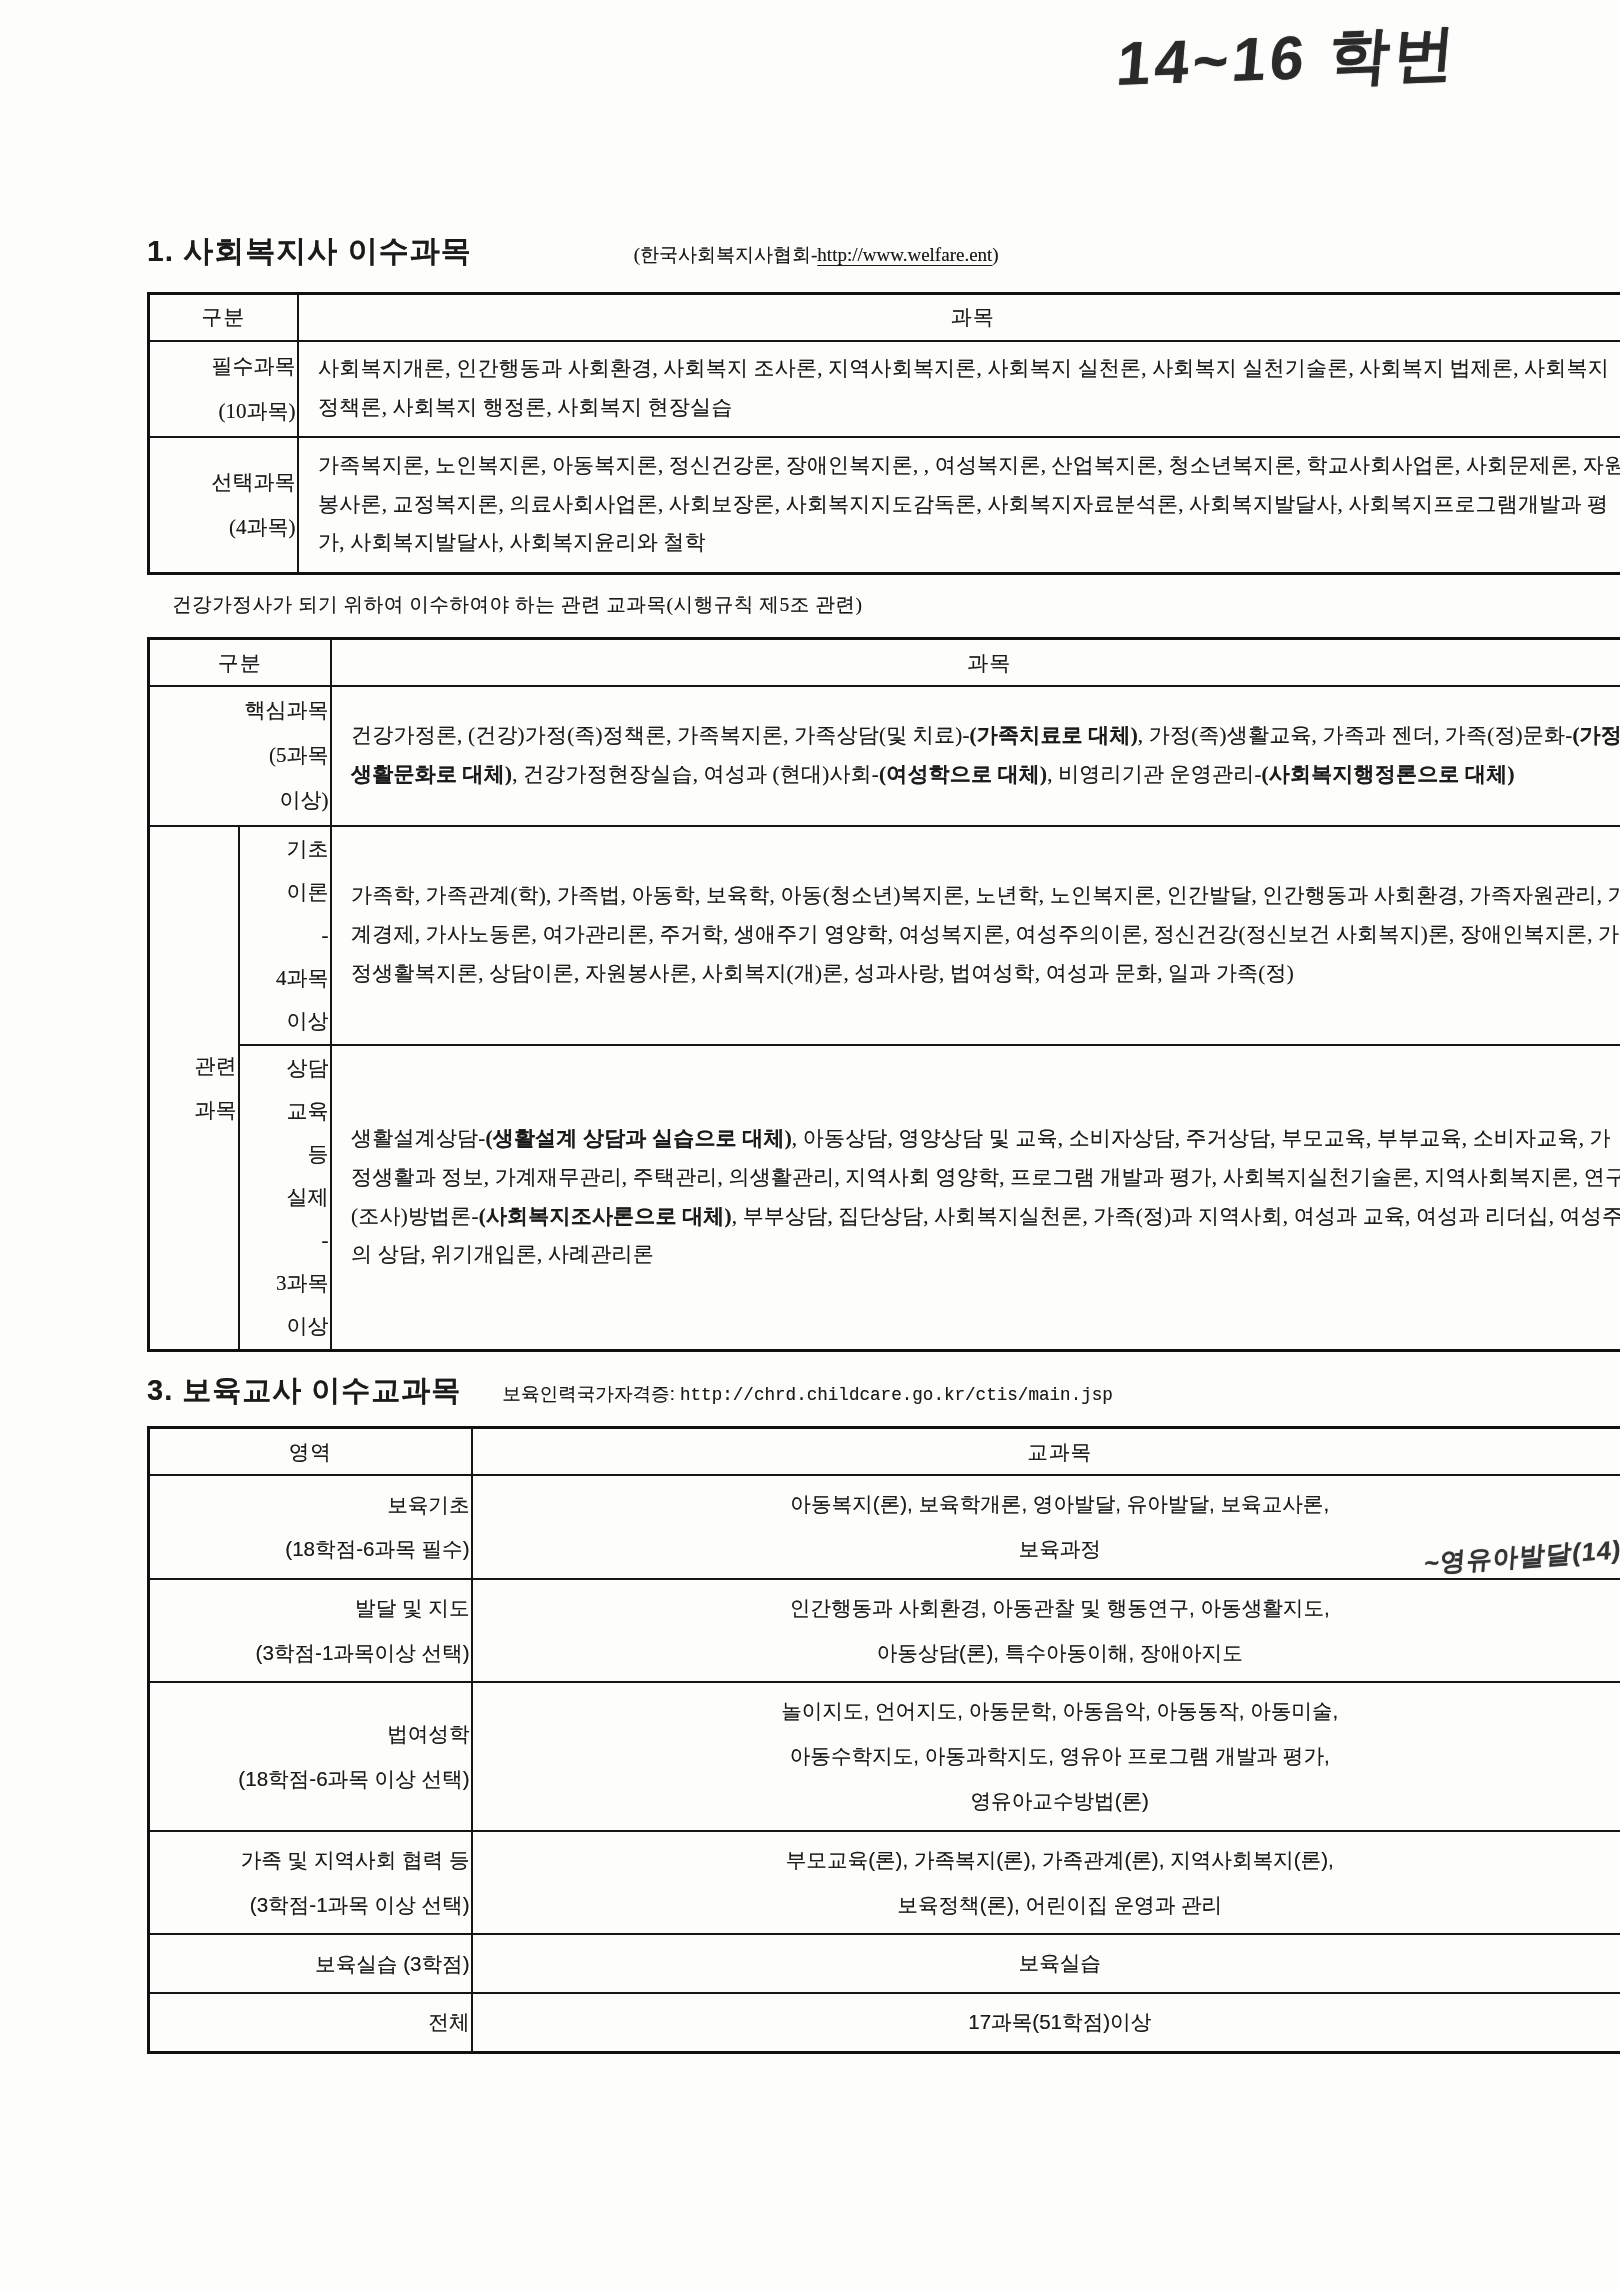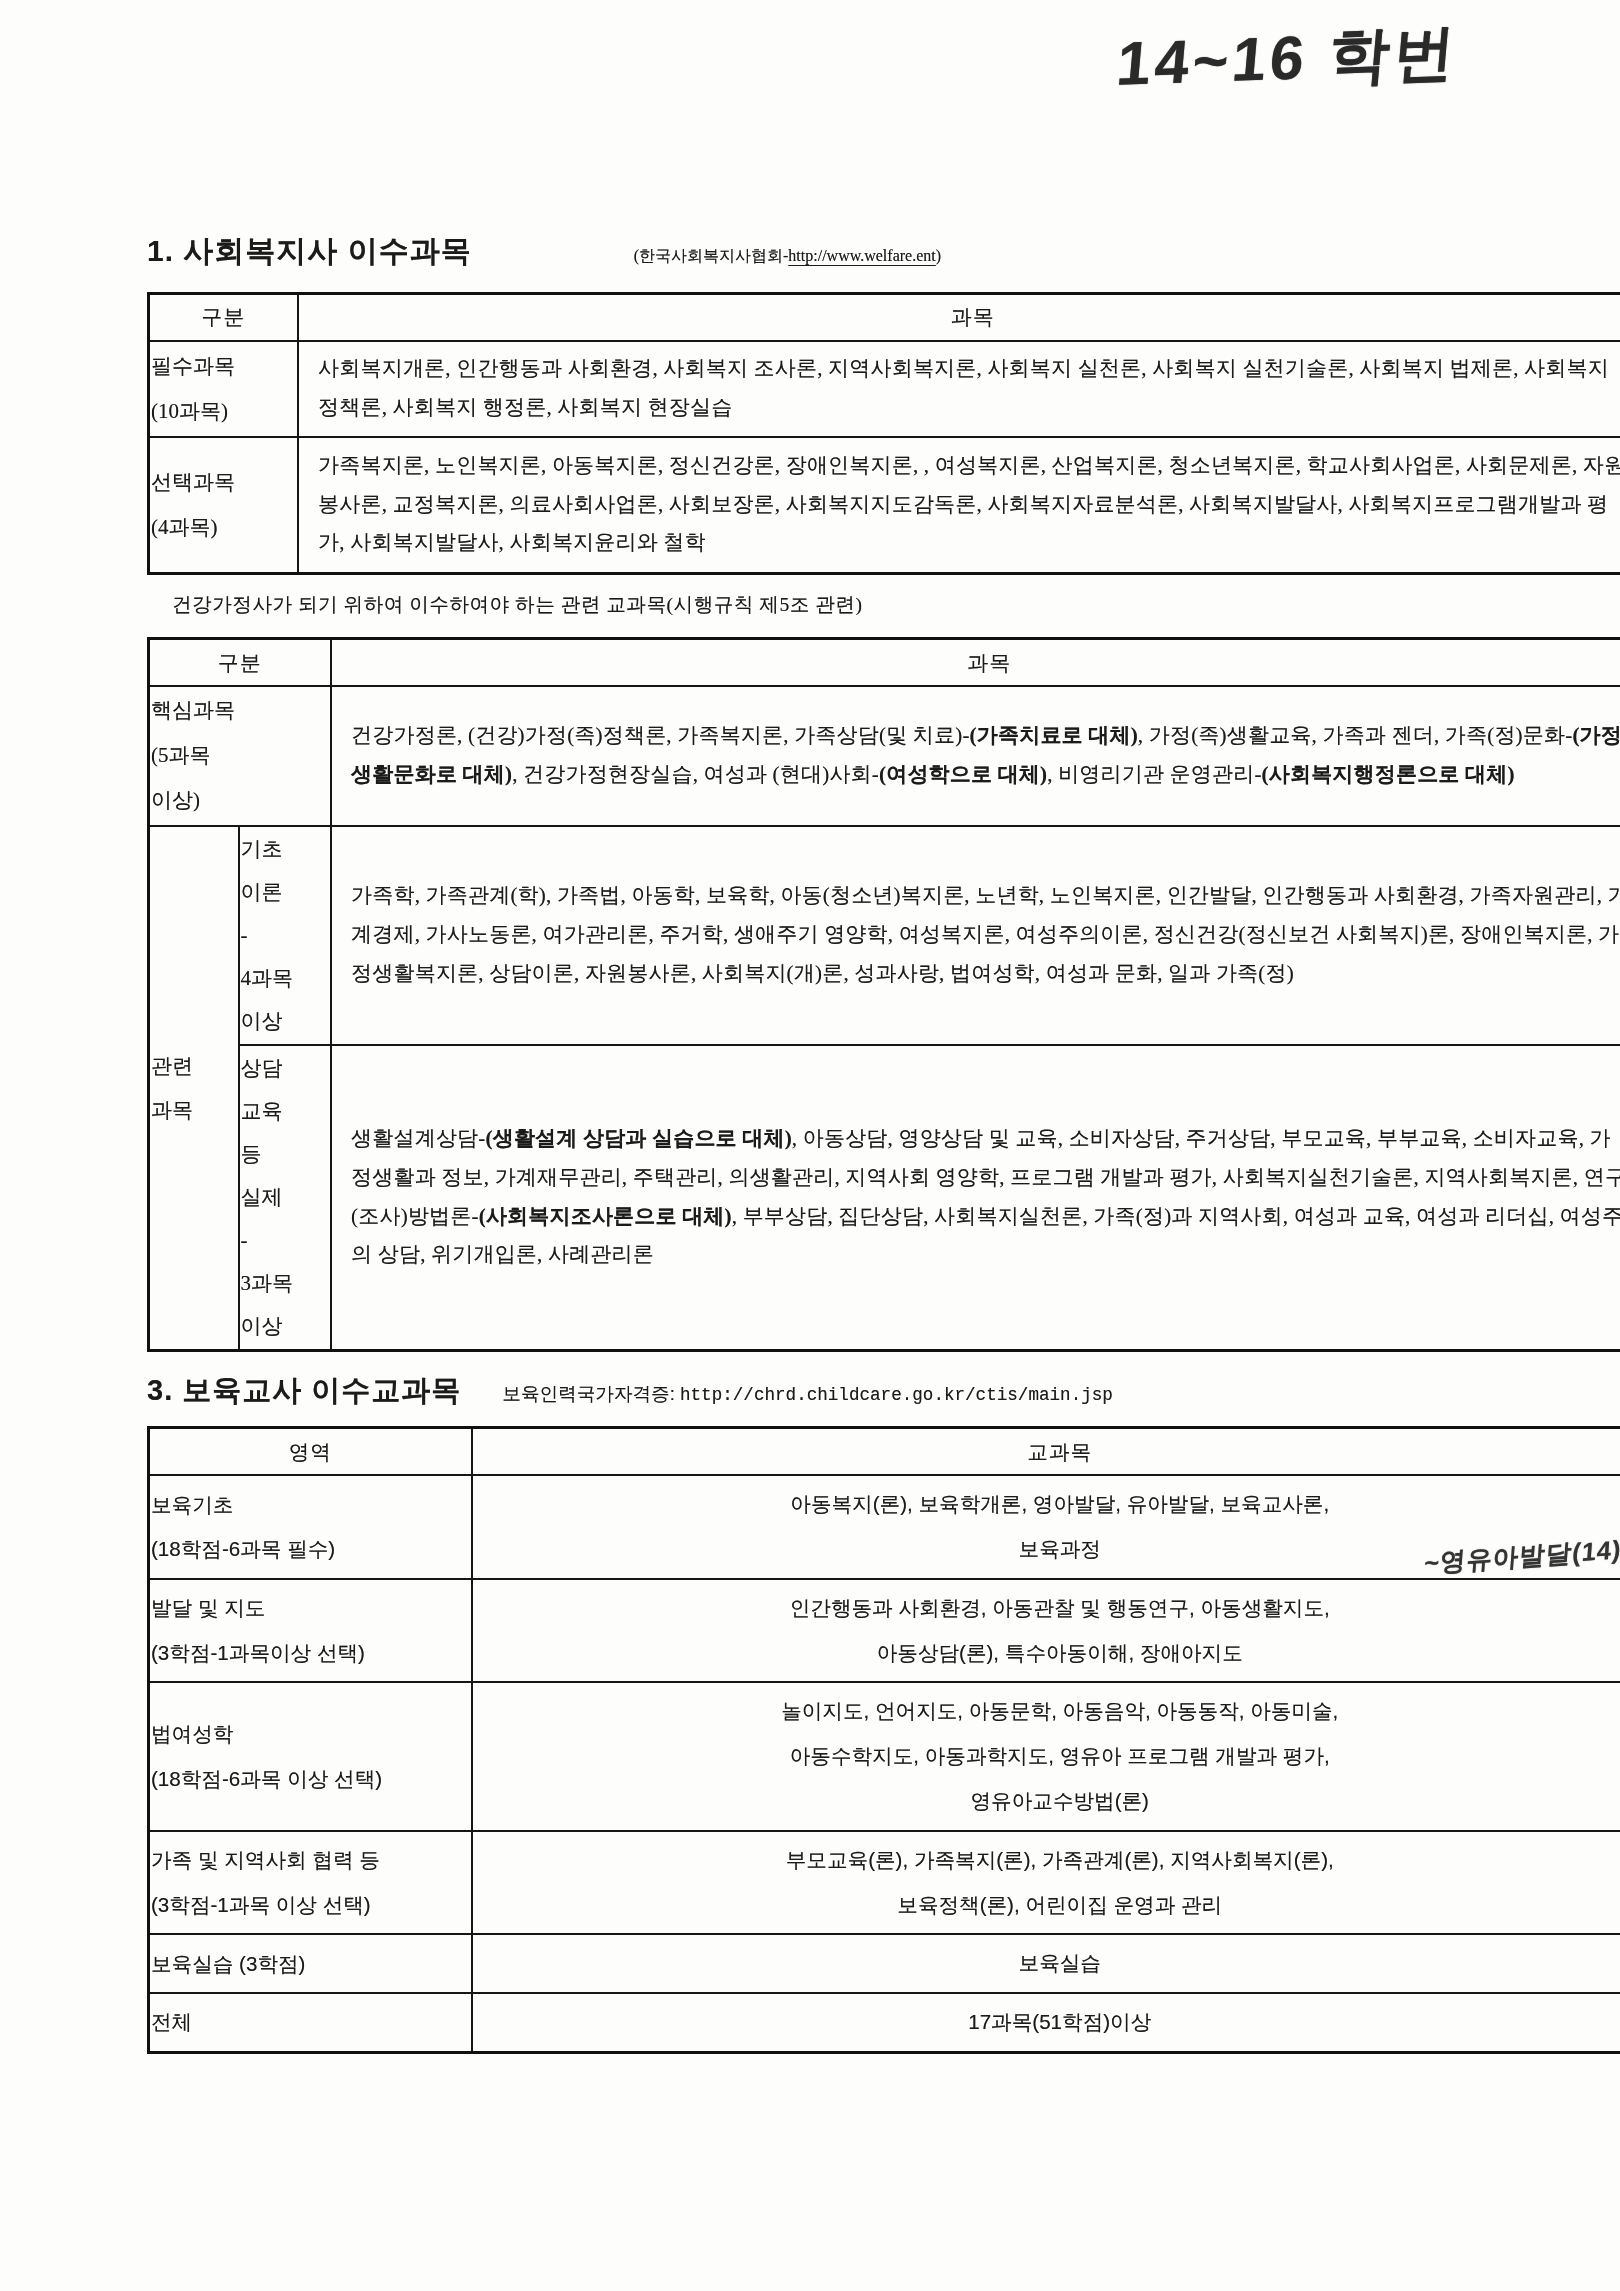--- a/index.html
+++ b/index.html
@@ -33,21 +33,21 @@
     white-space:nowrap;
     text-shadow:0 0 1px rgba(40,40,40,.6);
   }
 
   
   .sec-head { display:flex; align-items:baseline; }
 
   .title-serif { font-family:Liberation Sans, sans-serif; font-size:30px; font-weight:700; letter-spacing:1px; }
   .title-sans  { font-family:"Liberation Sans","DejaVu Sans",sans-serif; font-size:29px; font-weight:700; letter-spacing:1px; }
 
-  .src-serif { font-family:"Liberation Serif","DejaVu Serif",serif; font-size:16px; white-space:nowrap; }
+  .src-serif { font-family:"Liberation Serif","DejaVu Serif",serif; font-size:19px; white-space:nowrap; }
   .src-serif .url { text-decoration:underline; text-underline-offset:3.9px; }
   .src-sans { font-family:"Liberation Sans","DejaVu Sans",sans-serif; font-size:18.6px; white-space:nowrap; }
   .src-sans .url { font-family:"Liberation Mono","DejaVu Sans Mono",monospace; font-size:17.6px; }
 
   #sec1-head { margin-top:231px; }
   #sec1-head .src-serif { margin-left:162px; }
   #sec2-head { margin-top:33px; }
   #sec2-head .src-serif { margin-left:90px; }
   .subtitle { font-family:"Liberation Serif","DejaVu Serif",serif; font-size:19.6px; margin-top:15.7px; letter-spacing:0.5px;margin-left:25px; }
   #sec3-head { margin-top:19px; }
@@ -55,21 +55,21 @@
 
   
   table { border-collapse:collapse; width:1503px; table-layout:fixed; }
   .tbl-serif { margin-top:19.6px; font-family:"Liberation Serif","DejaVu Serif",serif; font-size:21px; }
   .tbl-sans  { margin-top:15px; font-family:"Liberation Sans","DejaVu Sans",sans-serif; font-size:20.6px; }
   table, td, th { border:2px solid #161616; }
   table { border-width:3.9px; border-color:#111; }
   th { font-weight:400; height:43px; text-align:center; letter-spacing:1px; }
   td { vertical-align:middle; }
 
-  .lbl { text-align:left; }
+  .lbl { text-align:right; }
   .lbl .ln { line-height:2.15; }
   .body-cell { text-align:left; line-height:1.84; padding:7.8px 15.7px 9.8px 19.6px; letter-spacing:0.2px; }
   .body-cell .b { font-weight:700; }
 
   
   .grp-lbl .ln { line-height:2.1; }
   .sub-lbl .ln { line-height:2.05; }
 
   
   .tbl-sans .lbl .ln { line-height:2.15; }

